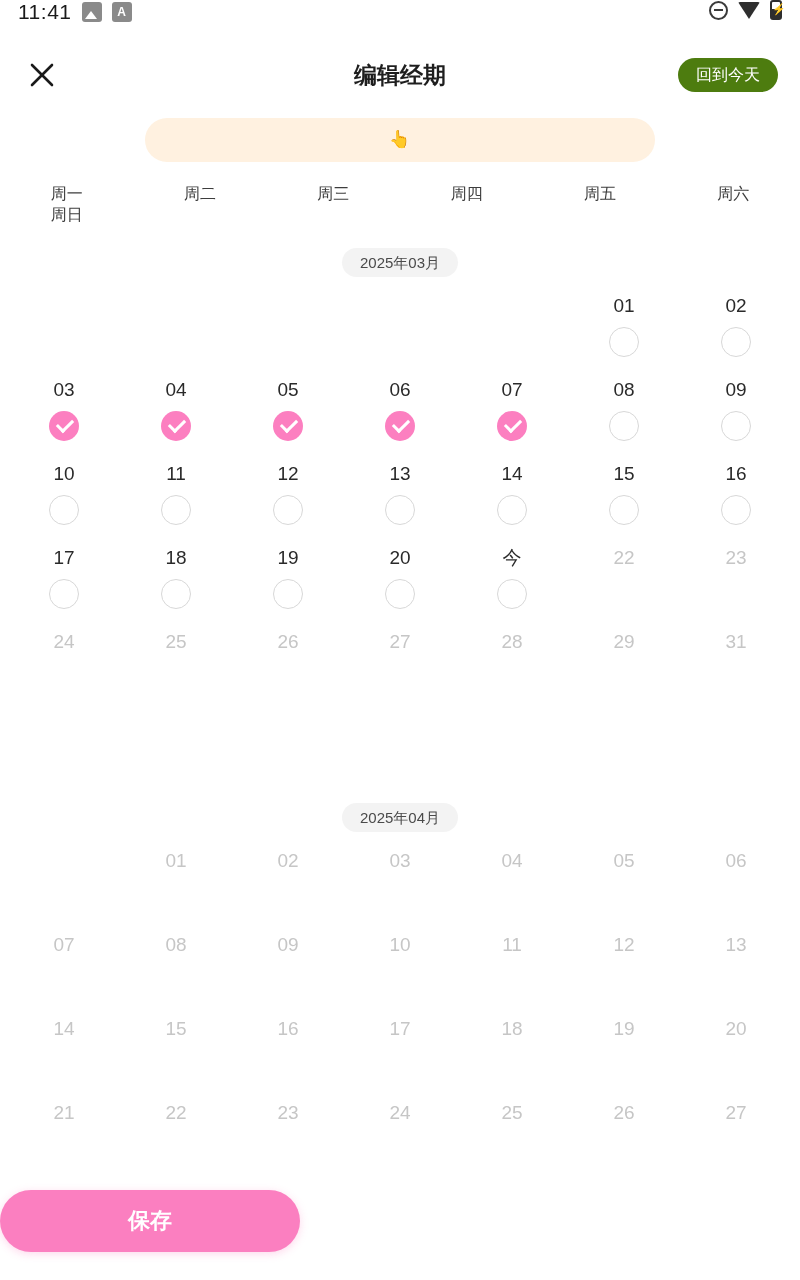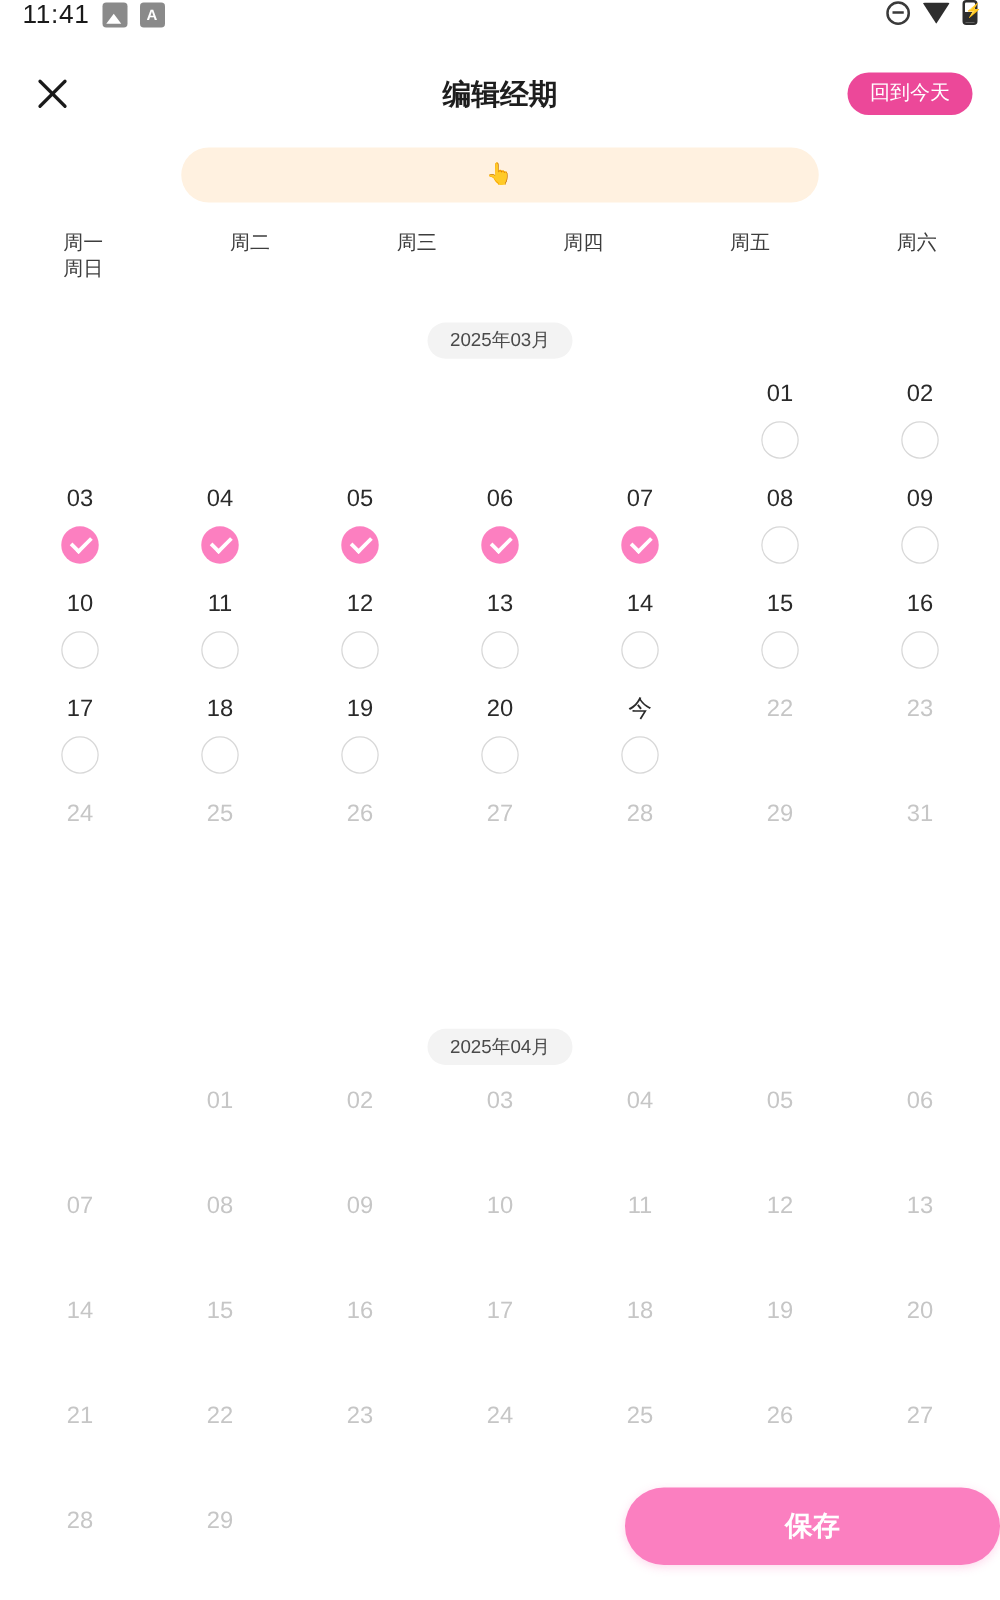--- a/index.html
+++ b/index.html
@@ -137,21 +137,21 @@
     position: absolute;
     left: 0; right: 0;
     text-align: center;
     font-size: 23px;
     font-weight: 600;
     color: #1e1e1e;
     pointer-events: none;
   }
   .today-btn {
     margin-left: auto;
-    background: #ec4899;
+    background: #4d7c0f;
     color: #ffffff;
     font-size: 16px;
     border-radius: 20px;
     padding: 9px 18px;
     line-height: 1;
     cursor: pointer;
     z-index: 2;
   }
 
   
@@ -189,21 +189,21 @@
   .weekday {
     text-align: center;
     font-size: 16px;
     color: #3d3d3d;
   }
 
   
   .month-label-row {
     display: flex;
     justify-content: center;
-    margin: 26px 0 14px 0;
+    margin: 16px 0 14px 0;
   }
   .month-label {
     background: #f3f3f3;
     color: #4a4a4a;
     font-size: 15px;
     border-radius: 16px;
     padding: 7px 18px;
     line-height: 1;
   }
 
@@ -262,21 +262,21 @@
     box-sizing: border-box;
   }
 
   
   .save-wrap {
     position: absolute;
     left: 0;
     right: 0;
     bottom: 28px;
     display: flex;
-    justify-content: flex-end;
+    justify-content: flex-start;
   }
   .save-btn {
     width: 300px;
     height: 62px;
     border-radius: 31px;
     background: #fb7fc0;
     color: #ffffff;
     font-size: 22px;
     font-weight: 600;
     display: flex;

